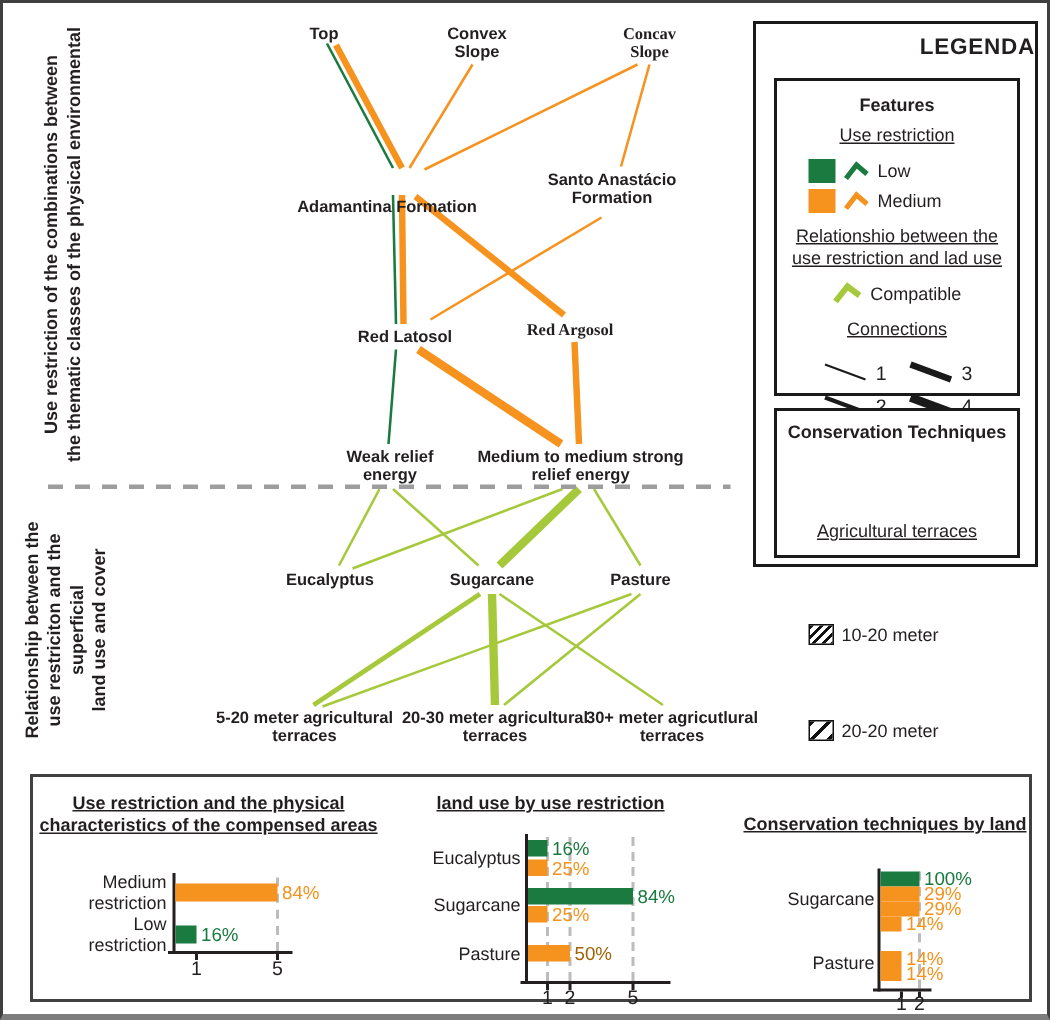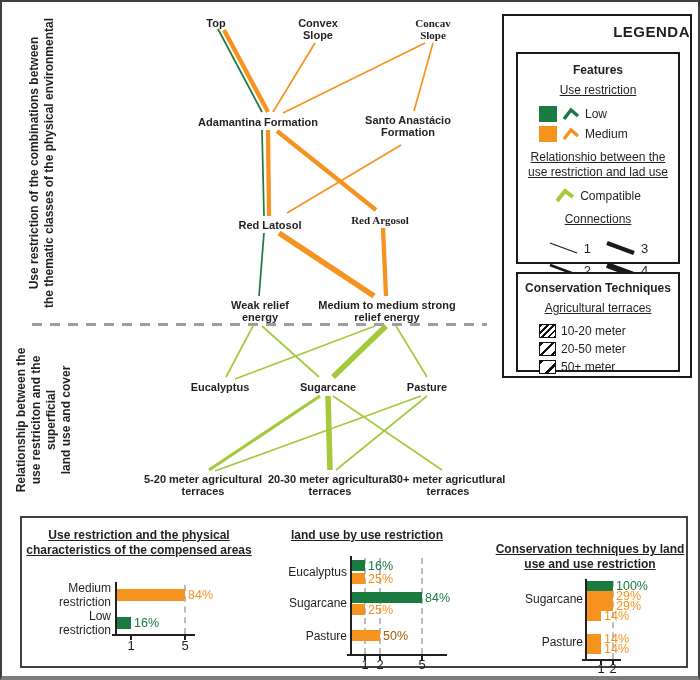--- a/index.html
+++ b/index.html
@@ -14,21 +14,21 @@
           text-align:center;white-space:nowrap;transform:rotate(-90deg);}
   .dash-sep{position:absolute;height:3px;
             background:repeating-linear-gradient(90deg,#9d9d9d 0 10px,transparent 10px 18px);}
   
   .legend{position:absolute;left:500px;top:12px;width:190px;height:364px;
           border:2px solid #1a1a1a;background:#fff;}
   .legend-title{text-align:right;font-weight:bold;font-size:15px;margin-top:7px;letter-spacing:.5px;}
   .legend-box{position:absolute;left:12px;width:164px;border:2px solid #1a1a1a;background:#fff;
               display:flex;flex-direction:column;align-items:center;font-size:12px;}
   .lg-features{top:36px;height:212px;padding-top:9px;}
-  .lg-conserv{top:256px;height:100px;padding-top:7px;}
+  .lg-conserv{top:256px;height:100px;padding-top:7px;gap:46px;}
   .lg-bold{font-weight:bold;margin-bottom:6px;}
   .lg-underline{text-decoration:underline;margin-bottom:6px;text-align:center;line-height:15px;}
   .lg-row{display:flex;align-items:center;gap:5px;margin:2px 0;width:118px;}
   .lg-row.centered{width:auto;justify-content:space-between;}
   .chip{width:18px;height:16px;display:inline-block;}
   .tchip{width:17px;height:14px;display:inline-block;border:1px solid #111;background:#fff;}
   .hatch-dense-chip{background-image:repeating-linear-gradient(135deg,#111 0 2px,transparent 2px 4.5px);}
   .hatch-medium-chip{background-image:repeating-linear-gradient(135deg,#111 0 2.2px,transparent 2.2px 8px);}
   .hatch-sparse-chip{background-image:repeating-linear-gradient(135deg,#111 0 2.2px,transparent 2.2px 12px);}
   .conn-grid{display:grid;grid-template-rows:22px 22px;grid-auto-flow:column;column-gap:14px;margin-top:4px;}
@@ -86,21 +86,21 @@
         <div>Top</div>
       </div>
       <div class="node" style="left: 316px; top: 15px;">
         <div>Convex</div>
         <div>Slope</div>
       </div>
       <div class="node" style="left: 431px; top: 15px; font-family: Liberation Serif, serif;">
         <div>Concav</div>
         <div>Slope</div>
       </div>
-      <div class="node" style="left: 256px; top: 114px;">
+      <div class="node" style="left: 256px; top: 130px;">
         <div>Adamantina Formation</div>
       </div>
       <div class="node" style="left: 406px; top: 112px;">
         <div>Santo Anastácio</div>
         <div>Formation</div>
       </div>
       <div class="node" style="left: 268px; top: 217px;">
         <div>Red Latosol</div>
       </div>
       <div class="node" style="left: 378px; top: 212px; font-family: Liberation Serif, serif;">
@@ -211,21 +211,21 @@
 
     <div class="legend-box lg-conserv">
       <div class="lg-bold">Conservation Techniques</div>
       <div class="lg-underline">Agricultural terraces</div>
       <div class="lg-row">
         <span class="tchip hatch-dense-chip"></span>
         <span>10-20 meter</span>
       </div>
       <div class="lg-row">
         <span class="tchip hatch-medium-chip"></span>
-        <span>20-50 meter</span>
+        <span>20-20 meter</span>
       </div>
       <div class="lg-row">
         <span class="tchip hatch-sparse-chip"></span>
         <span>50+ meter</span>
       </div>
     </div>
   </div>
 
   <div class="charts-panel" id="charts-panel">
       <div class="c-title" style="left: 117px; top: 10px;">
@@ -279,21 +279,20 @@
         <div>Eucalyptus</div>
       </div>
       <div class="c-cat" style="left: 325px; top: 85px;">
         <div>Sugarcane</div>
       </div>
       <div class="c-cat" style="left: 325px; top: 118px;">
         <div>Pasture</div>
       </div>
       <div class="c-title" style="left: 568px; top: 24px;">
         <div>Conservation techniques by land</div>
-        <div>use and use restriction</div>
       </div>
       <div class="c-grid" style="left: 590px; top: 63px; height: 78px;"></div>
       <div class="c-axis-v" style="left: 563px; top: 61px; height: 82px;"></div>
       <div class="c-axis-h" style="left: 560px; top: 141px; width: 39px;"></div>
       <div class="c-tickmark" style="left: 578px; top: 143px;"></div>
       <div class="c-tick" style="left: 579px; top: 143px;">1</div>
       <div class="c-tickmark" style="left: 590px; top: 143px;"></div>
       <div class="c-tick" style="left: 591px; top: 143px;">2</div>
       <div class="c-bar hatch-dense" style="left: 565px; top: 63px; width: 26px; height: 9.5px; background: rgb(26, 122, 64);"></div>
       <div class="c-val" style="left: 594px; top: 67.75px; color: rgb(26, 122, 64);">100%</div>

